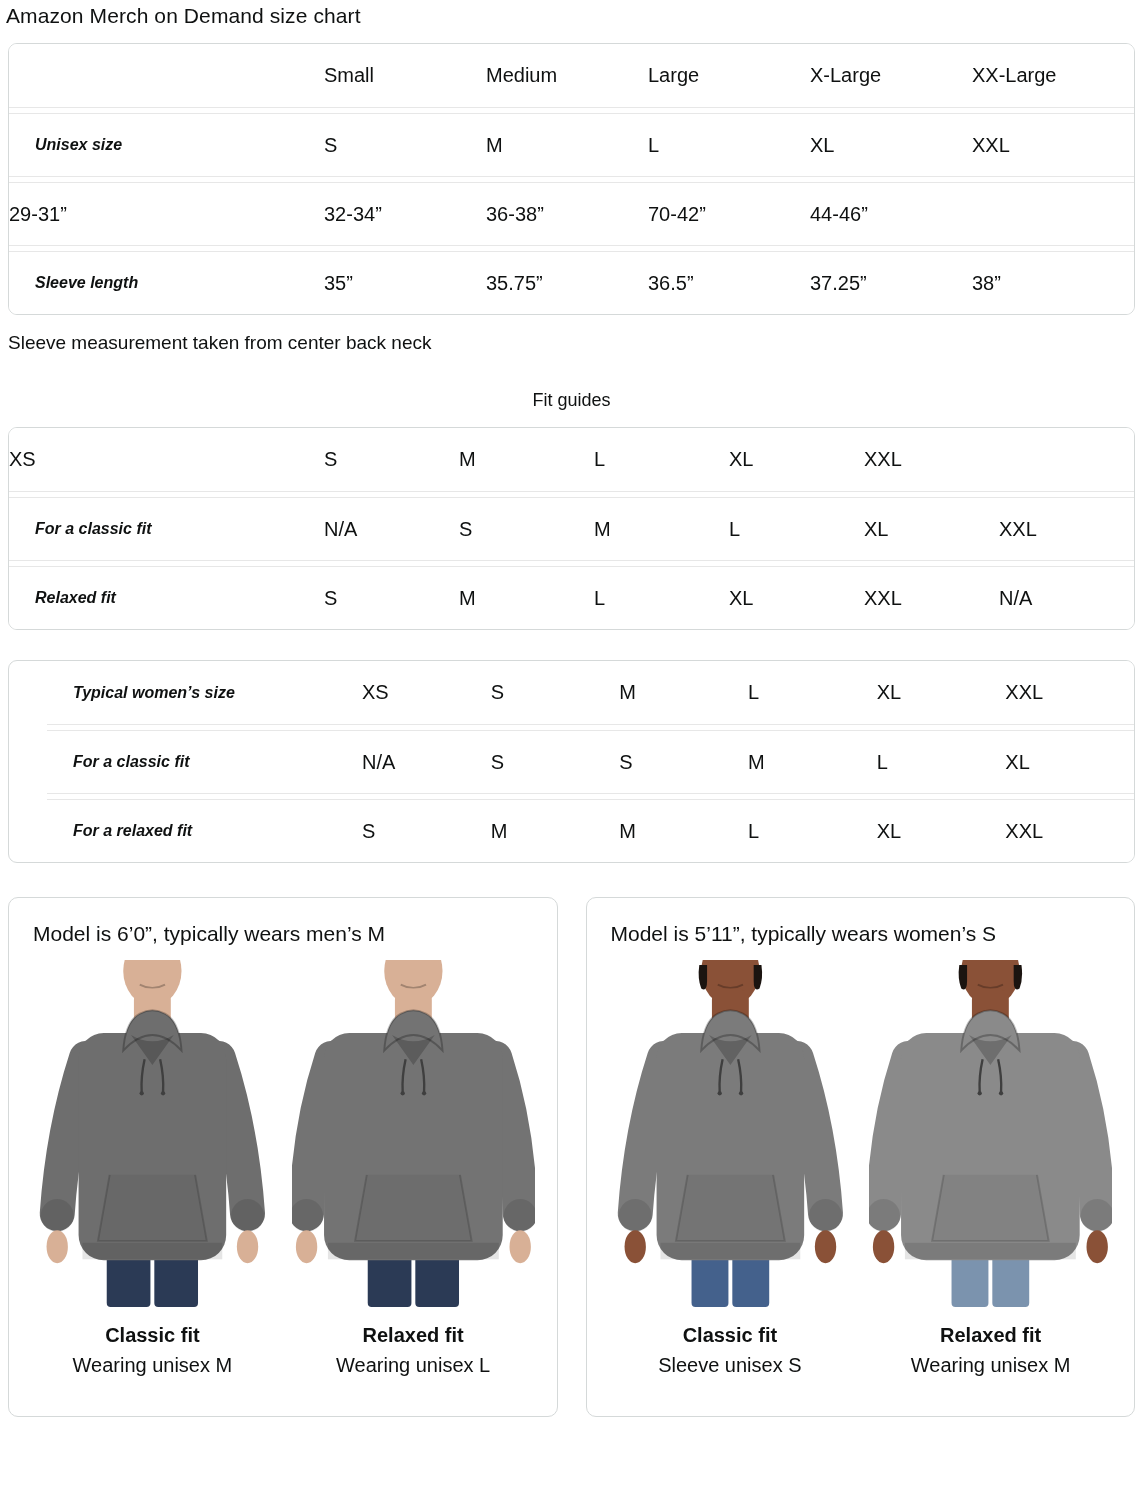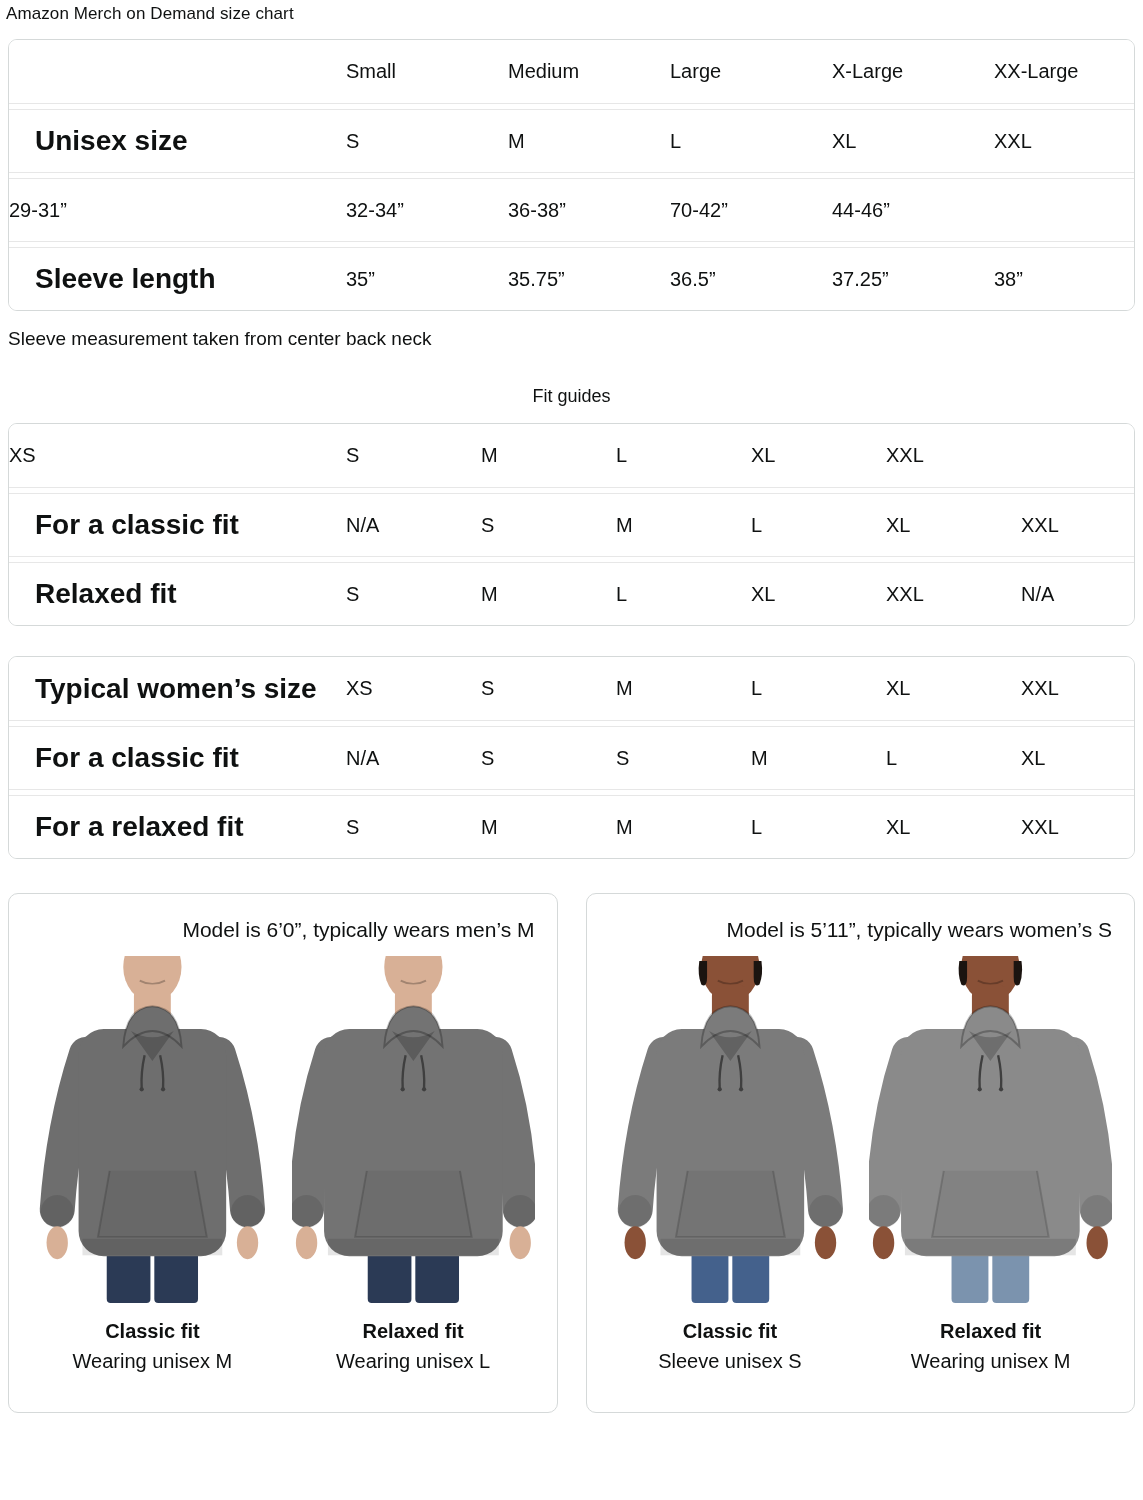--- a/index.html
+++ b/index.html
@@ -4,60 +4,59 @@
 <style>
   * { box-sizing: border-box; margin: 0; padding: 0; }
   html, body { background: #fff; }
   body {
     width: 1143px; height: 1500px; overflow: hidden;
     font-family: "Liberation Sans", "DejaVu Sans", sans-serif;
     color: #0F1111;
   }
   .page { padding: 4px 8px 0 8px; }
 
-  .chart-title { font-size: 17px; font-weight: 400; margin-left: -2px; letter-spacing: 0.1px; }
+  .chart-title { font-size: 21px; font-weight: 400; margin-left: -2px; letter-spacing: 0.1px; }
 
   .tbl {
     margin-top: 15px;
     border: 1px solid #d5d9d9;
     border-radius: 9px;
     background: #fff;
     overflow: hidden;
   }
   .tbl .trow {
     display: grid;
     align-items: center;
     min-height: 63px;
     background: #fff;
-    gap: 22px;
   }
   .tbl .trow + .trow { border-top: 1px solid #e7e7e7; margin-top: 6px; position: relative; }
   .tbl .trow + .trow::before {
     content: ""; position: absolute; top: -7px; left: 0; right: 0;
     border-top: 1px solid #e7e7e7;
   }
   .cols5 { grid-template-columns: 315px repeat(5, 1fr); }
   .cols6 { grid-template-columns: 315px repeat(6, 1fr); }
   .tcell { font-size: 20px; font-weight: 400; padding-right: 6px; white-space: nowrap; }
-  .tlabel { font-weight: 700; padding-left: 26px; font-size: 28px; }
+  .tlabel { font-weight: 700; padding-left: 26px; font-size: 16px; font-style: italic; }
 
   .note { margin-top: 17px; font-size: 19px; }
   .section-heading { margin-top: 36px; font-size: 18px; font-weight: 400; text-align: center; }
   .tbl.fit { margin-top: 16px; }
-  .tbl.fit2 { margin-top: 30px; }
+  .tbl.fit2 { margin-top: 30px; padding-left: 38px; }
 
   .cards { display: flex; gap: 28px; margin-top: 34px; }
   .card {
     flex: 1 1 0;
     border: 1px solid #d5d9d9;
     border-radius: 10px;
     padding: 24px 22px 28px 22px;
     height: 520px;
   }
-  .card-heading { font-size: 21px; font-weight: 400; padding-left: 2px; text-align: right; }
+  .card-heading { font-size: 21px; font-weight: 400; padding-left: 2px; }
   .figures { display: flex; margin-top: 14px; gap: 18px; justify-content: space-between; }
   .figure { width: 50%; display: flex; flex-direction: column; align-items: center; }
   .figure-img { width: 100%; max-width: 252px; height: 352px; }
   .figure-img svg { width: 100%; height: 100%; display: block; }
   .fit-label { margin-top: 12px; font-size: 20px; font-weight: 700; text-align: center; }
   .wearing { margin-top: 7px; font-size: 20px; font-weight: 400; }
 </style>
 </head>
 <body>
 

